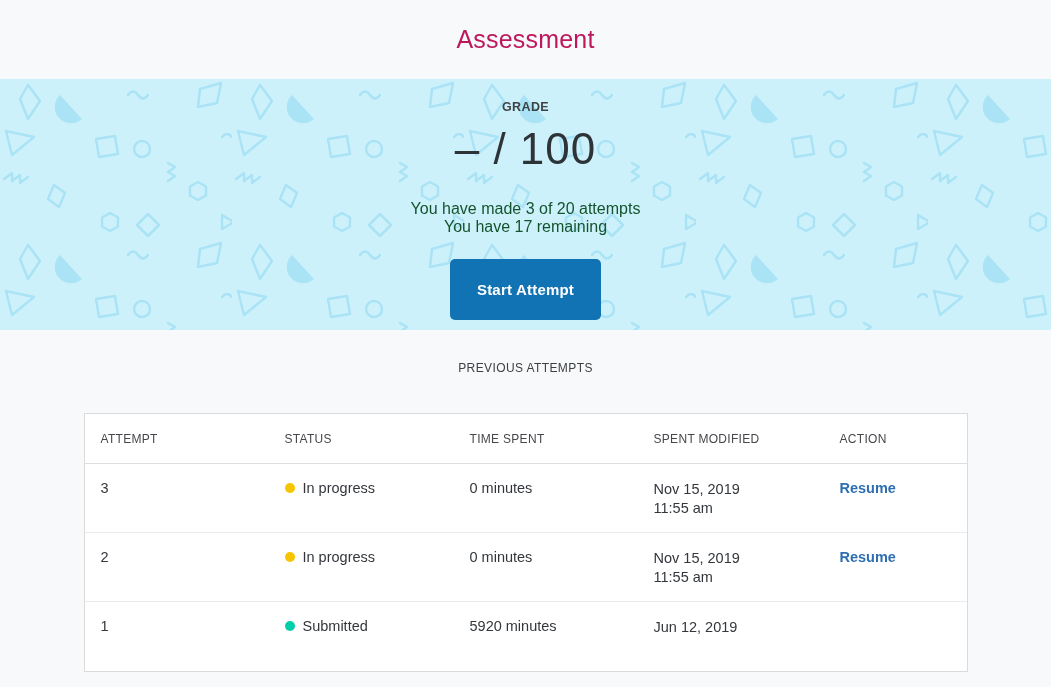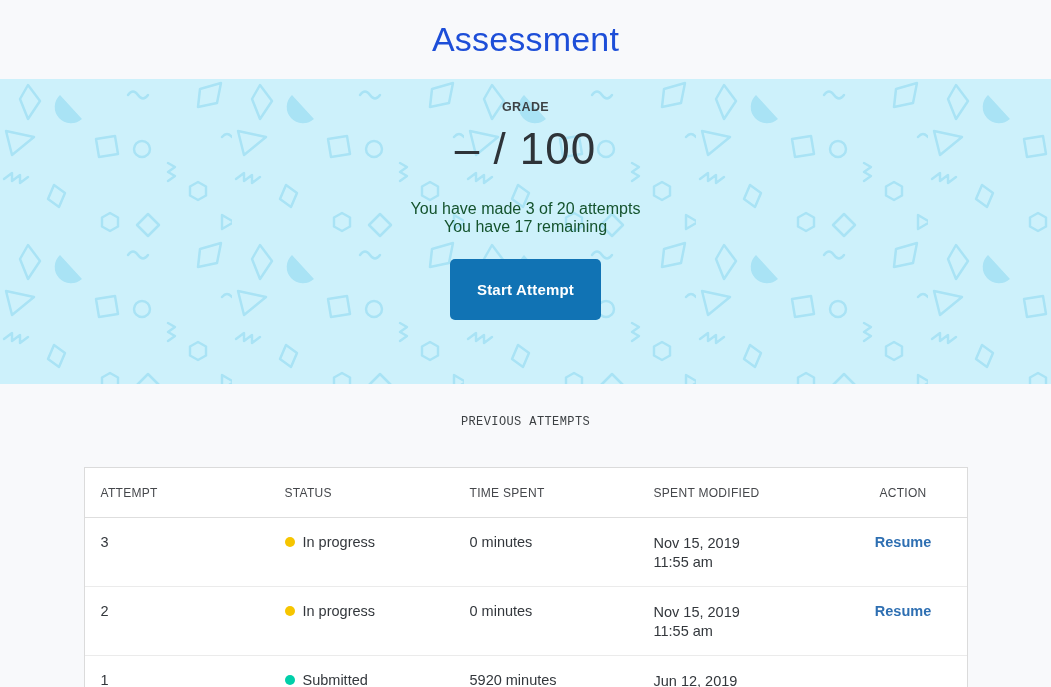--- a/index.html
+++ b/index.html
@@ -12,30 +12,30 @@
 
   
   .app-header {
     height: 79px;
     background: #f8f9fb;
     display: flex;
     align-items: center;
     justify-content: center;
   }
   .app-header h1 {
-    font-size: 34px;
+    font-size: 25px;
     font-weight: 400;
-    color: #1d4ed8;
+    color: #be185d;
     letter-spacing: 0.2px;
   }
 
   
   .grade-banner {
     position: relative;
-    height: 305px;
+    height: 251px;
     background: #cdf1fb;
     overflow: hidden;
   }
   .grade-banner .pattern-svg {
     position: absolute;
     inset: 0;
     width: 100%;
     height: 100%;
   }
   .banner-inner {
@@ -79,21 +79,20 @@
   }
 
   
   .section-label {
     margin-top: 31px;
     text-align: center;
     font-size: 12px;
     font-weight: 400;
     color: #3d4144;
     letter-spacing: 0.4px;
-    font-family: Liberation Mono, monospace;
   }
   .attempts-table {
     width: 884px;
     margin: 38px auto 0;
     background: #ffffff;
     border: 1px solid #dbdbdb;
   }
   .table-header {
     display: flex;
     height: 50px;
@@ -109,21 +108,21 @@
     display: flex;
     height: 69px;
     border-bottom: 1px solid #ebebeb;
   }
   .table-row:last-child { border-bottom: none; }
   .cell { padding-left: 16px; }
   .col-attempt  { width: 184px; }
   .col-status   { width: 185px; }
   .col-time     { width: 184px; }
   .col-modified { width: 186px; }
-  .col-action   { flex: 1; text-align: center; }
+  .col-action   { flex: 1; }
 
   .table-row .cell { padding-top: 16px; font-size: 14.5px; color: #33373c; }
   .attempt-number { font-size: 15px; }
   .status-cell { padding-top: 26px; display: flex; align-items: flex-start; }
   .status-dot {
     width: 10px; height: 10px;
     border-radius: 50%;
     margin-right: 8px;
     margin-top: 3px;
     flex: 0 0 auto;

